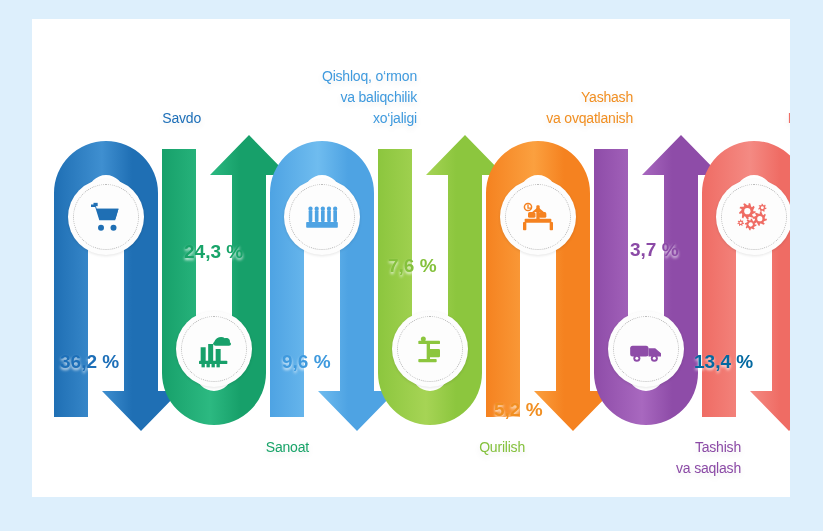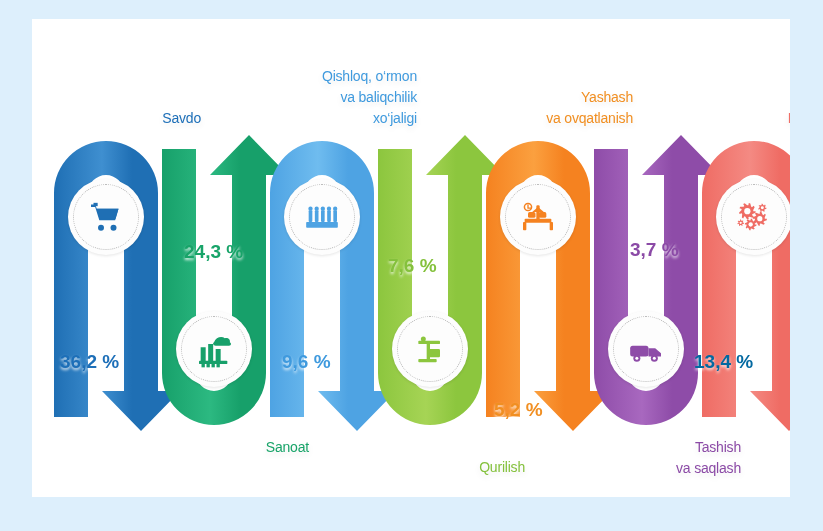--- a/index.html
+++ b/index.html
@@ -175,21 +175,21 @@
         <svg width="40" height="40" viewBox="0 0 48 48">
           <g fill="#8cc63e">
             <rect x="10" y="14" width="26" height="4" rx="1"></rect>
             <rect x="20" y="16" width="4" height="22" rx="1"></rect>
             <rect x="22" y="24" width="14" height="10" rx="1.5"></rect>
             <rect x="10" y="36" width="22" height="4" rx="1"></rect>
             <circle cx="16" cy="12" r="3"></circle>
           </g>
         </svg>
       </div>
-      <div class="label" style="color: rgb(132, 193, 60); width: 190px; left: 303px; top: 418px; margin-top: 20px;">Qurilish</div>
+      <div class="label" style="color: rgb(132, 193, 60); width: 190px; left: 303px; top: 418px;">Qurilish</div>
       <div class="arch" style="left: 454px; top: 122px; width: 104px; height: 276px;">
         <svg width="164" height="316" viewBox="0 0 164 316" style="position: absolute; left: 0px; top: 0px;">
           <defs>
             <linearGradient id="g4" x1="0" y1="0" x2="1" y2="0">
               <stop offset="0%" stop-color="#f58220"></stop>
               <stop offset="38%" stop-color="#fba03f"></stop>
               <stop offset="62%" stop-color="#f58220"></stop>
               <stop offset="100%" stop-color="#f58220"></stop>
             </linearGradient>
           </defs>

